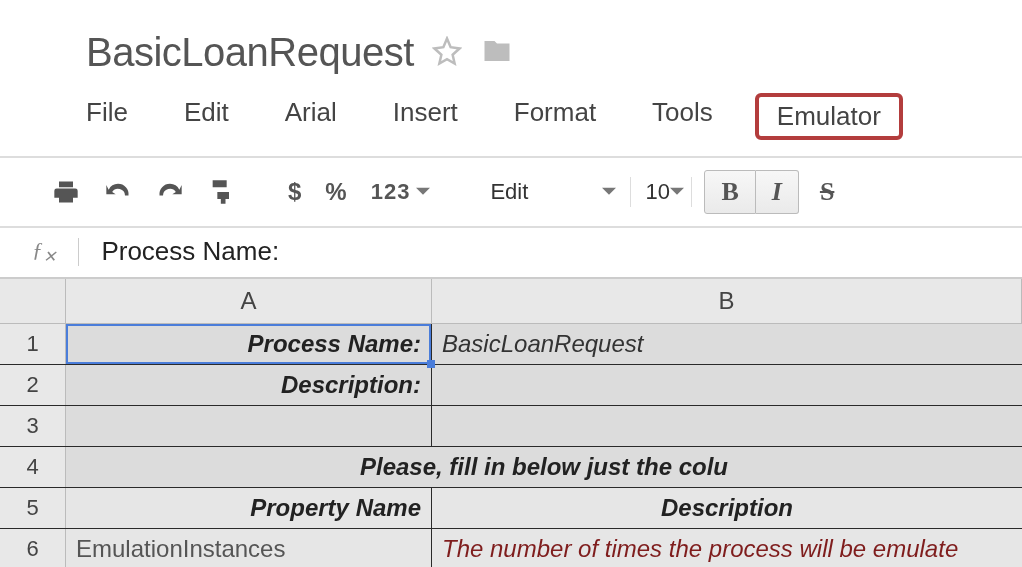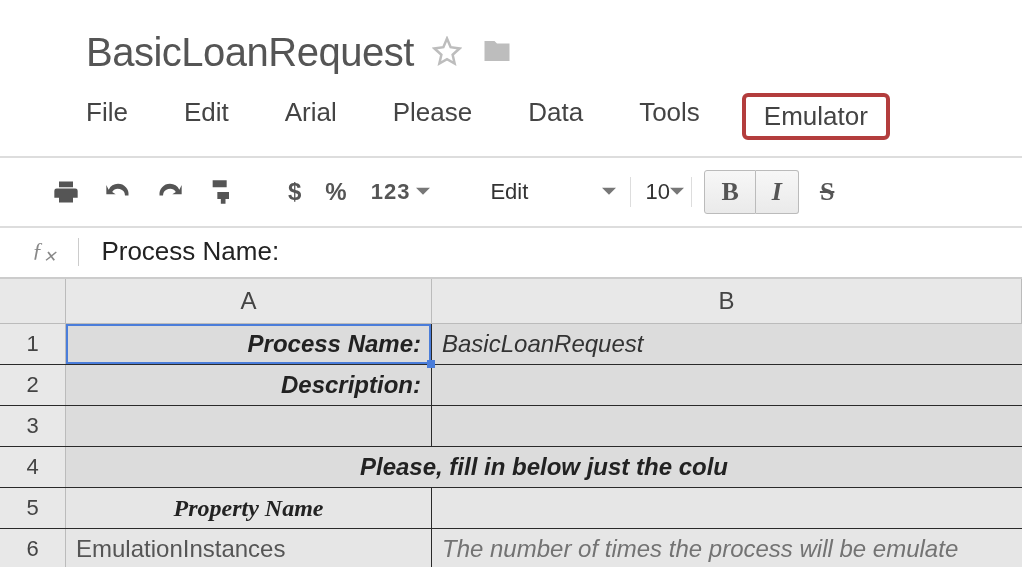--- a/index.html
+++ b/index.html
@@ -141,21 +141,21 @@
   }
   .selected::after {
     content: "";
     position: absolute;
     right: -4px; bottom: -4px;
     width: 8px; height: 8px;
     background: #4a7dda;
   }
   .bold-italic { font-weight: bold; font-style: italic; }
   .italic { font-style: italic; color:#333; }
-  .gray-text { color: #737373; font-style: italic; }
+  .gray-text { color: #7f1d1d; font-style: italic; }
 </style>
 </head>
 <body>
 
 <div class="titlebar">
   <span class="doc-title">BasicLoanRequest</span>
   <span class="star-icon">
     <svg viewBox="0 0 24 24">
         <path d="M12 2l2.9 6.9L22 10l-5.5 5 1.6 7L12 18.5 5.9 22l1.6-7L2 10l7.1-1.1z" fill="none" stroke="#bdbdbd" stroke-width="2"></path>
       </svg>
@@ -164,22 +164,22 @@
     <svg viewBox="0 0 24 24">
         <path d="M10 4H2v16h20V6H12l-2-2z"></path>
       </svg>
   </span>
 </div>
 
 <div class="menubar">
   <div>File</div>
   <div>Edit</div>
   <div>Arial</div>
-  <div>Please</div>
-  <div>Data</div>
+  <div>Insert</div>
+  <div>Format</div>
   <div>Tools</div>
   <div class="menu-emulator">Emulator</div>
 </div>
 
 <div class="toolbar">
   <div class="tb-btn">
       <svg viewBox="0 0 24 24">
         <path d="M6 3h12v5H6zM4 9h16a2 2 0 012 2v6h-4v4H6v-4H2v-6a2 2 0 012-2zm4 9h8v3H8z"></path>
       </svg>
     </div>
@@ -270,22 +270,25 @@
         </div>
       </div>
       <div class="row-data">
         <div class="row-header">4</div>
         <div class="cell colA" style="flex: 1 1 0%; width: auto; justify-content: center; border-right: none;">
           <span class="bold-italic">Please, fill in below just the colu</span>
         </div>
       </div>
       <div class="row-data light">
         <div class="row-header">5</div>
-        <div class="cell colA" style="justify-content: center; font-family: Liberation Serif, serif;">
+        <div class="cell colA" style="">
           <span class="bold-italic">Property Name</span>
+        </div>
+        <div class="cell colB" style="border-right: none; justify-content: center;">
+          <span class="bold-italic">Description</span>
         </div>
       </div>
       <div class="row-data light">
         <div class="row-header">6</div>
         <div class="cell colA" style="justify-content: flex-start; color: rgb(85, 85, 85);">
           <span class="">EmulationInstances</span>
         </div>
         <div class="cell colB" style="border-right: none;">
           <span class="gray-text">The number of times the process will be emulate</span>
         </div>

